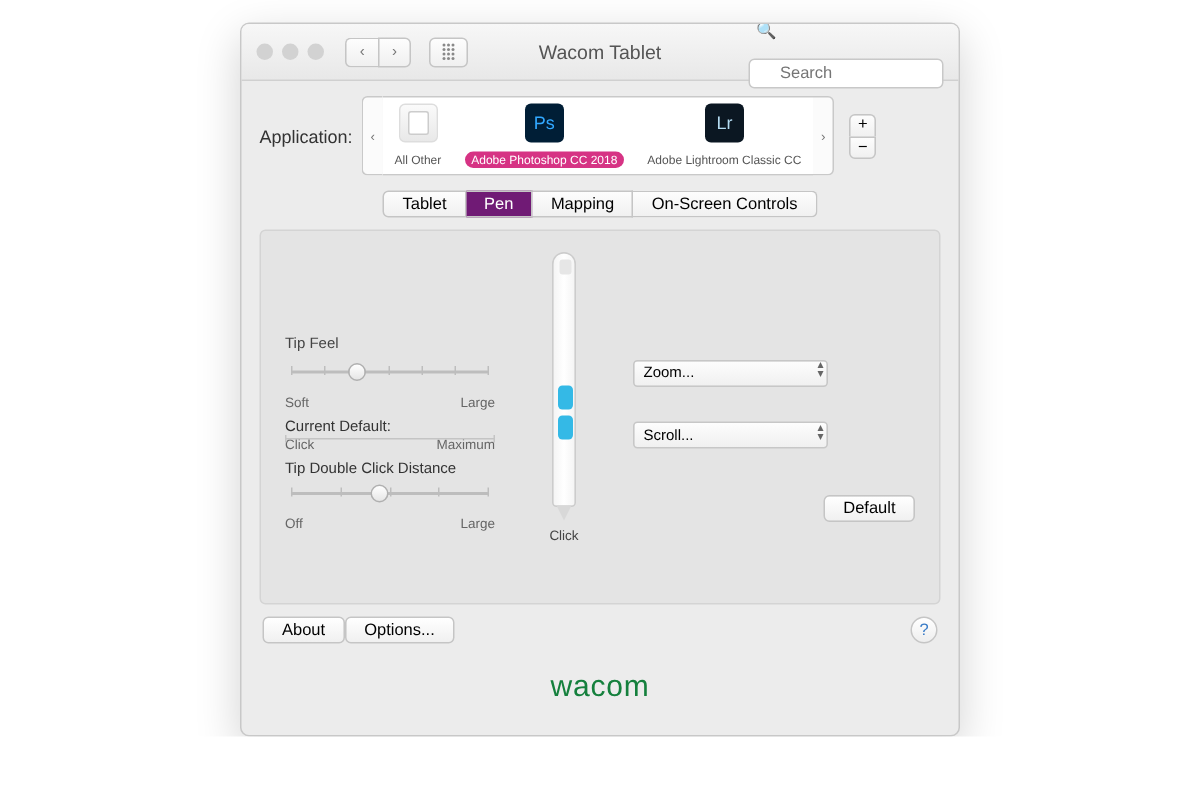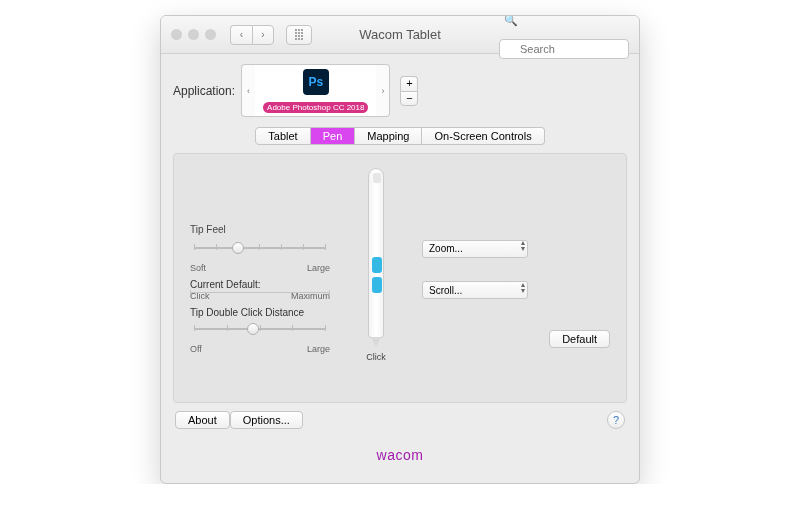--- a/index.html
+++ b/index.html
@@ -24,38 +24,38 @@
 .body { padding: 10px 12px 12px; }
 
 .app-row { display:flex; align-items:center; gap:6px; }
 .app-row .lbl { font-size:12px; color:#333; }
 .app-scroll { display:flex; align-items:stretch; }
 .arrowbtn { width:14px; background:#fbfbfb; border:1px solid #c9c9c9; display:flex; align-items:center; justify-content:center; font-size:9px; color:#777; }
 .arrowbtn.l { border-radius:4px 0 0 4px; border-right:none; }
 .arrowbtn.r { border-radius:0 4px 4px 0; border-left:none; }
 .apps { display:flex; background:#fff; border-top:1px solid #c9c9c9; border-bottom:1px solid #c9c9c9; }
 .appcell { padding:4px 8px 2px; text-align:center; cursor:pointer; }
-.appicon { width:26px; height:26px; margin:0 auto 1px; display:flex; align-items:center; justify-content:center; border-radius:4px; font-size:12px; font-weight:700; }
+.appicon { width:26px; height:26px; margin:0 auto 1px; display:flex; align-items:center; justify-content:center; border-radius:4px; font-size:12px; font-weight:400; }
 .ic-other{ background:linear-gradient(#fafafa,#e8e8e8); border:1px solid #ddd; position:relative;}
 .ic-other::after{content:"";position:absolute;width:12px;height:14px;background:#fff;border:1px solid #ccc;border-radius:2px;}
 .ic-ps{ background:#001e36; color:#31a8ff; }
 .ic-lr{ background:#0b1722; color:#b4dcf2; }
 .appname { font-size:8px; color:#555; white-space:nowrap; }
 .appname.sel { background:#d63384; color:#fff; padding:1px 4px; border-radius:7px; display:inline-block; }
 .plusminus { display:flex; flex-direction:column; margin-left:4px; }
 .plusminus button { width:18px; height:15px; background:linear-gradient(#fdfdfd,#f0f0f0); border:1px solid #c5c5c5; font-size:11px; line-height:1; display:flex;align-items:center;justify-content:center; }
 .plusminus button:first-child{border-radius:4px 4px 0 0;border-bottom:none;}
 .plusminus button:last-child{border-radius:0 0 4px 4px;}
 
 .tabs { display:flex; justify-content:center; margin:10px 0 8px; }
 .tab { font-size:11px; padding:2px 12px; background:linear-gradient(#fdfdfd,#f1f1f1); border:1px solid #c5c5c5; cursor:pointer; }
 .tab:first-child{border-radius:4px 0 0 4px;}
 .tab:last-child{border-radius:0 4px 4px 0;}
 .tab + .tab { border-left:none; }
-.tab.active { background:#d946ef; color:#fff; }
+.tab.active { background:#701a75; color:#fff; }
 
 .pane { background:#e4e4e4; border:1px solid #d4d4d4; border-radius:4px; padding:14px 16px 12px; min-height:250px; position:relative; }
 .layout { display:flex; gap:16px; align-items:center; }
 
 .left { width:140px; padding-top:48px; font-size:10px; color:#444; }
 .sec-lbl { margin-bottom:4px; }
 .slider-box { position:relative; height:26px; }
 .track { position:absolute; left:4px; right:4px; top:8px; height:2px; background:#bdbdbd; border-radius:1px; }
 .ticks { position:absolute; left:4px; right:4px; top:5px; height:8px; display:flex; justify-content:space-between; }
 .ticks span{width:1px; height:6px; background:#bdbdbd;}
@@ -69,29 +69,29 @@
 
 .center { width:60px; display:flex; flex-direction:column; align-items:center; }
 .pen { width:16px; height:170px; background:linear-gradient(90deg,#f4f4f4,#fff,#f4f4f4); border:1px solid #ccc; border-radius:8px 8px 3px 3px; position:relative; }
 .pen::after{ content:""; position:absolute; bottom:-10px; left:50%; transform:translateX(-50%); border-left:5px solid transparent; border-right:5px solid transparent; border-top:10px solid #d8d8d8;}
 .pen .btn1 { position:absolute; left:3px; width:10px; height:16px; background:#34b9e6; border-radius:3px; top:88px; }
 .pen .btn2 { position:absolute; left:3px; width:10px; height:16px; background:#34b9e6; border-radius:3px; top:108px; }
 .pen .eraser { position:absolute; top:4px; left:4px; width:8px; height:10px; background:#e6e6e6; border-radius:2px; }
 .click-lbl { font-size:9px; color:#444; margin-top:14px; }
 
 .right { flex:1; padding-top:56px; }
-.combo { position:relative; width:106px; margin-bottom:22px; }
+.combo { position:relative; width:130px; margin-bottom:22px; }
 .combo select { width:100%; height:18px; font-size:10px; border:1px solid #c7c7c7; border-radius:3px; background:linear-gradient(#fdfdfd,#f0f0f0); padding:0 16px 0 6px; appearance:none; }
 .combo .chev { position:absolute; right:3px; top:2px; font-size:8px; color:#666; pointer-events:none; display:flex;flex-direction:column;line-height:6px; }
 .btn { font-size:11px; padding:2px 12px; background:linear-gradient(#fff,#f0f0f0); border:1px solid #c5c5c5; border-radius:4px; cursor:pointer; }
 .default-wrap{ text-align:right; margin-top:30px;}
 
 .footer-row { display:flex; align-items:center; padding:8px 2px 0; }
 .helpbtn{width:18px;height:18px;border-radius:50%;background:linear-gradient(#fff,#eee);border:1px solid #c5c5c5;font-size:11px;color:#3a7cc7;display:flex;align-items:center;justify-content:center;margin-left:auto; cursor:pointer;}
-.brand { text-align:center; font-size:14px; letter-spacing:.5px; color:#a21caf; padding:18px 0 8px; font-weight:500;}
+.brand { text-align:center; font-size:20px; letter-spacing:.5px; color:#15803d; padding:18px 0 8px; font-weight:500;}
 </style>
 </head>
 <body>
 
 <div class="window">
   <div class="titlebar">
     <div class="traffic">
       <div class="tl close"></div>
       <div class="tl min"></div>
       <div class="tl max"></div>
@@ -123,22 +123,30 @@
     </div>
   </div>
 
   <div class="body">
     <div class="app-row">
       <span class="lbl">Application:</span>
       <div class="app-scroll">
         <div class="arrowbtn l">‹</div>
         <div class="apps">
           <div class="appcell">
+            <div class="appicon ic-other"></div>
+            <span class="appname">All Other</span>
+          </div>
+          <div class="appcell">
             <div class="appicon ic-ps">Ps</div>
             <span class="appname sel">Adobe Photoshop CC 2018</span>
+          </div>
+          <div class="appcell">
+            <div class="appicon ic-lr">Lr</div>
+            <span class="appname">Adobe Lightroom Classic CC</span>
           </div>
         </div>
         <div class="arrowbtn r">›</div>
       </div>
       <div class="plusminus">
         <button>+</button>
         <button>−</button>
       </div>
     </div>
 

